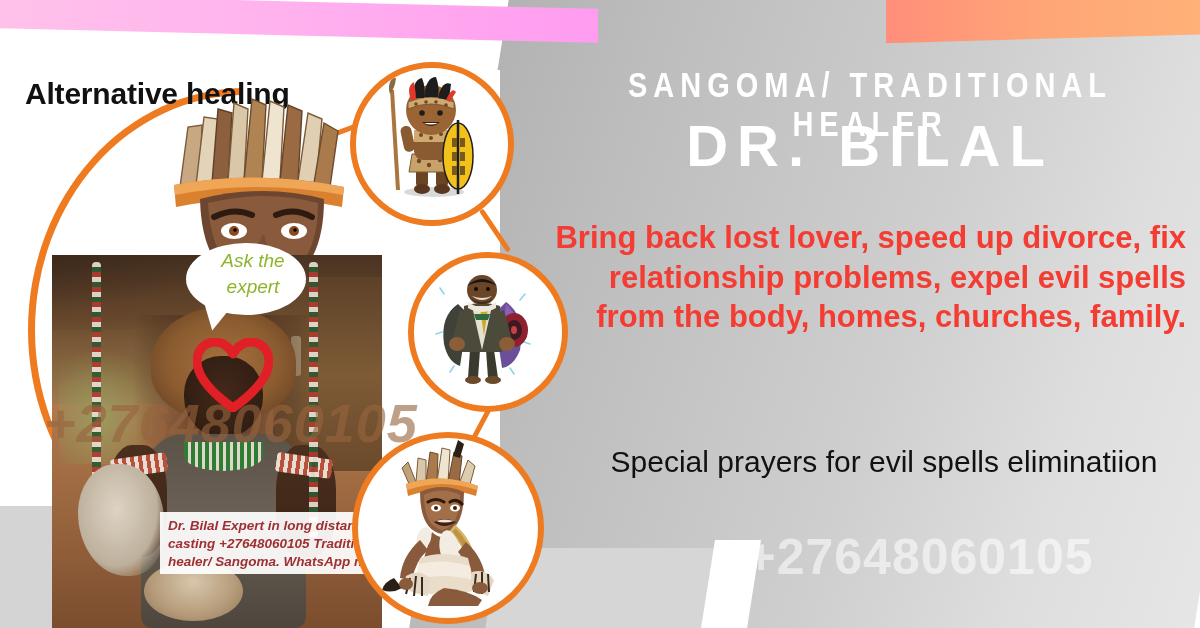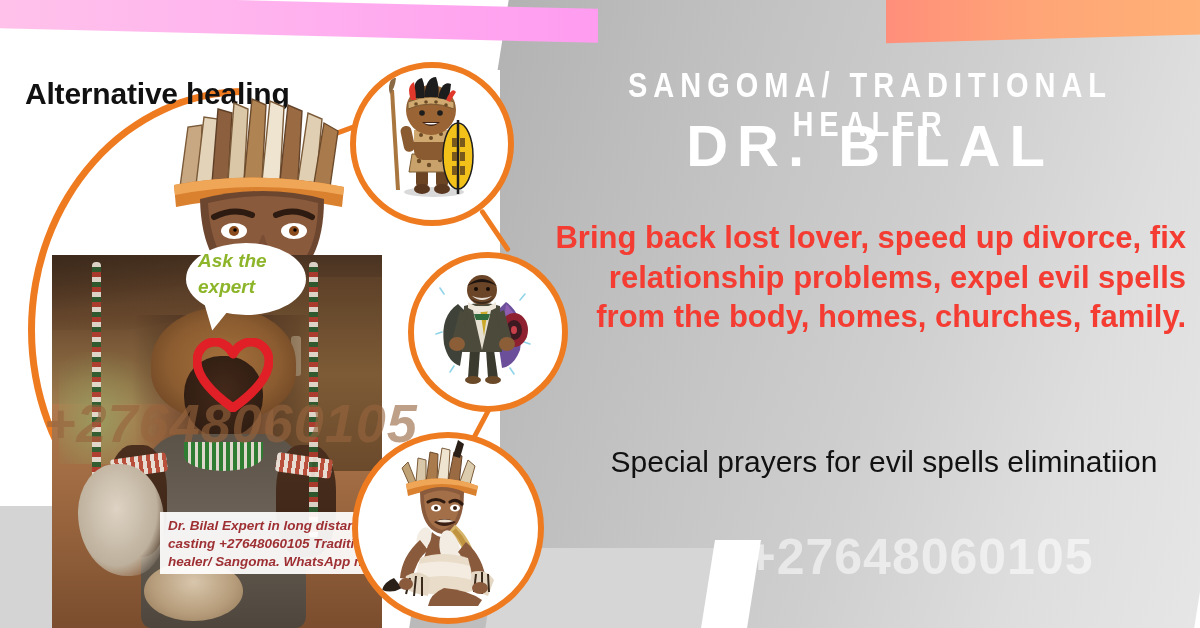--- a/index.html
+++ b/index.html
@@ -170,23 +170,23 @@
     position:absolute;left:200px;top:297px;
     width:0;height:0;
     border-left:14px solid transparent;
     border-right:22px solid transparent;
     border-top:34px solid #ffffff;
     transform:rotate(6deg);
   }
   .bubble-text{
     position:absolute;left:198px;top:248px;
     width:110px;
-    font-size:19px;font-weight:bold;font-style:italic;
+    font-size:19px;font-weight:normal;font-style:italic;
     color:#8db52a;line-height:1.35;
-    text-align:left;
+    text-align:center;
   }
 
   
   .heart-wrap{position:absolute;left:193px;top:338px;width:80px;height:74px;}
 
   
   .caption{
     position:absolute;left:160px;top:512px;
     width:240px;height:62px;
     background:rgba(255,255,255,0.93);

